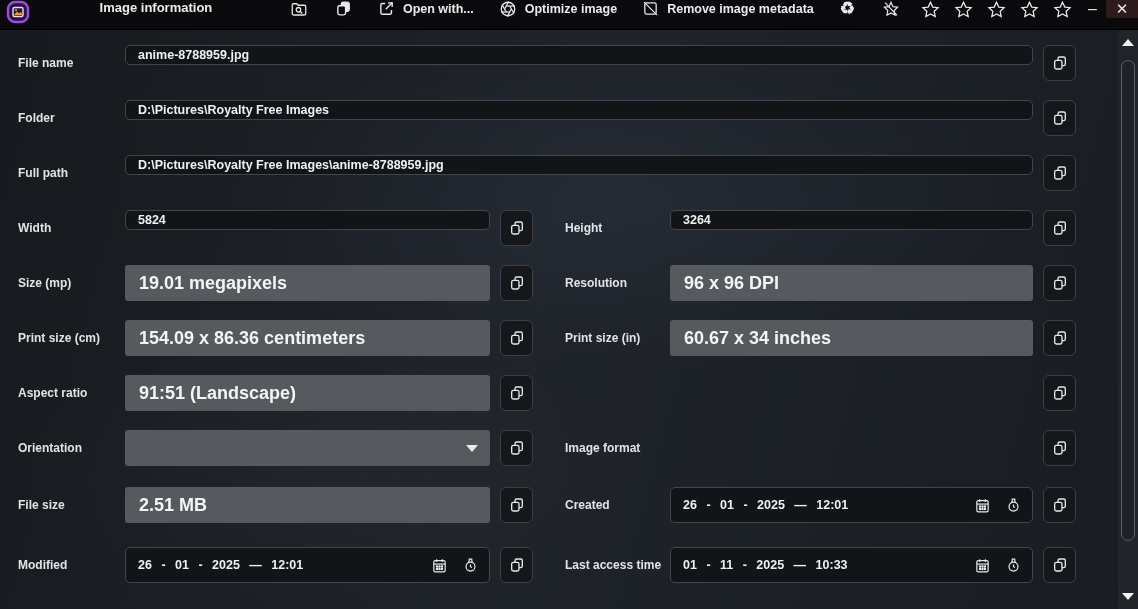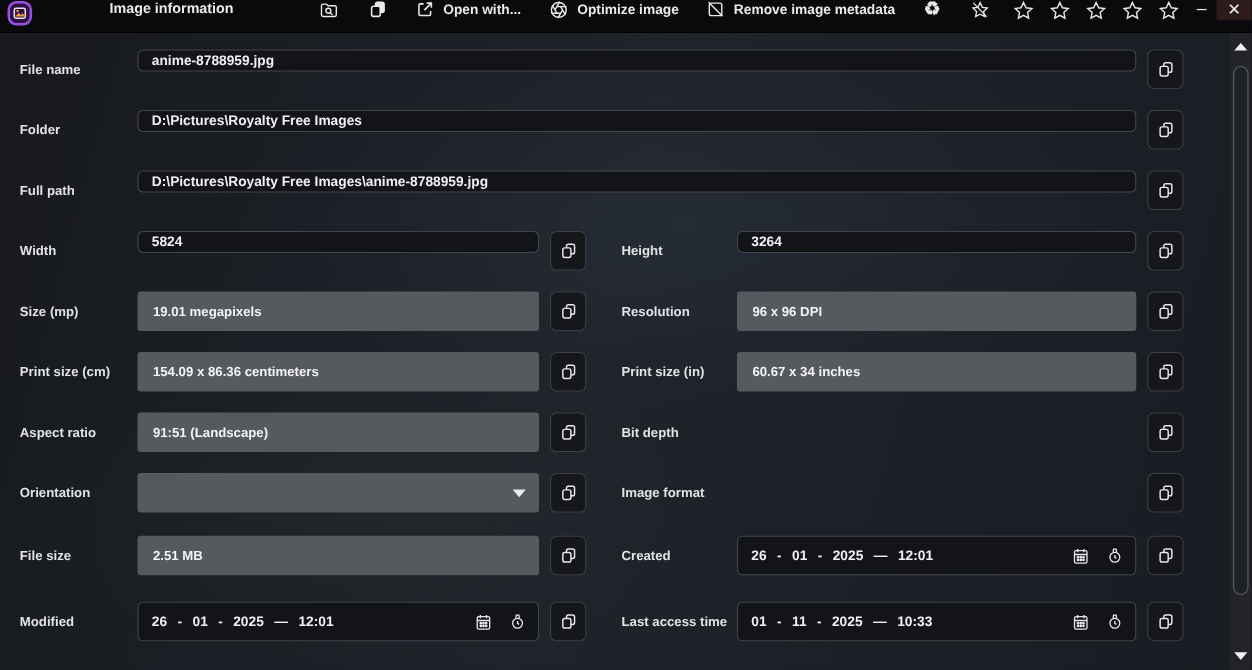--- a/index.html
+++ b/index.html
@@ -41,21 +41,21 @@
 
   .vbox, input.vbox {
     position:absolute; height:20px; background:#121418; border:1px solid #42454b;
     border-radius:5px; color:#eef0f2; font-size:12.5px; font-weight:700;
     padding:0 12px; display:flex; align-items:center; outline:none;
     font-family:"Liberation Sans", sans-serif;
   }
   input.vbox { display:block; line-height:34px; }
   .vbox-ro {
     position:absolute; height:36px; background:#56595d; border:none; border-radius:3px;
-    color:#f3f4f5; font-size:12px; font-weight:700; padding:0 14px;
+    color:#f3f4f5; font-size:18px; font-weight:700; padding:0 14px;
     display:flex; align-items:center;
   }
   .datebox {
     position:absolute; height:36px; background:#121418; border:1px solid #42454b;
     border-radius:5px; color:#eef0f2; font-size:12.5px; font-weight:700;
     padding:0 10px 0 12px; display:flex; align-items:center; gap:14px;
   }
   .datebox .dtext { flex:1; word-spacing:6px; white-space:nowrap; }
   .icon-btn { display:flex; align-items:center; justify-content:center; color:#e6e8ea; }
   .copy-btn {
@@ -264,21 +264,20 @@
     </div>
 
     <div class="flabel" style="top:345px">Aspect ratio</div>
     <div class="vbox-ro" style="top:345px; left:125px; width:365px;">91:51 (Landscape)</div>
     <div class="copy-btn" style="top:345px; left:500px;">
       <svg width="16" height="16" viewBox="0 0 24 24" fill="none" stroke="currentColor" stroke-width="2">
           <rect x="9" y="3" width="11" height="13" rx="2.5"></rect>
           <rect x="4" y="8" width="11" height="13" rx="2.5" fill="#15171b"></rect>
         </svg>
     </div>
-    <div class="flabel rcol" style="top:345px">Bit depth</div>
     <div class="copy-btn" style="top:345px; left:1043px;">
       <svg width="16" height="16" viewBox="0 0 24 24" fill="none" stroke="currentColor" stroke-width="2">
           <rect x="9" y="3" width="11" height="13" rx="2.5"></rect>
           <rect x="4" y="8" width="11" height="13" rx="2.5" fill="#15171b"></rect>
         </svg>
     </div>
 
     <div class="flabel" style="top:400px">Orientation</div>
     <div class="vbox-ro" style="top:400px; left:125px; width:365px;">
       <span></span>

